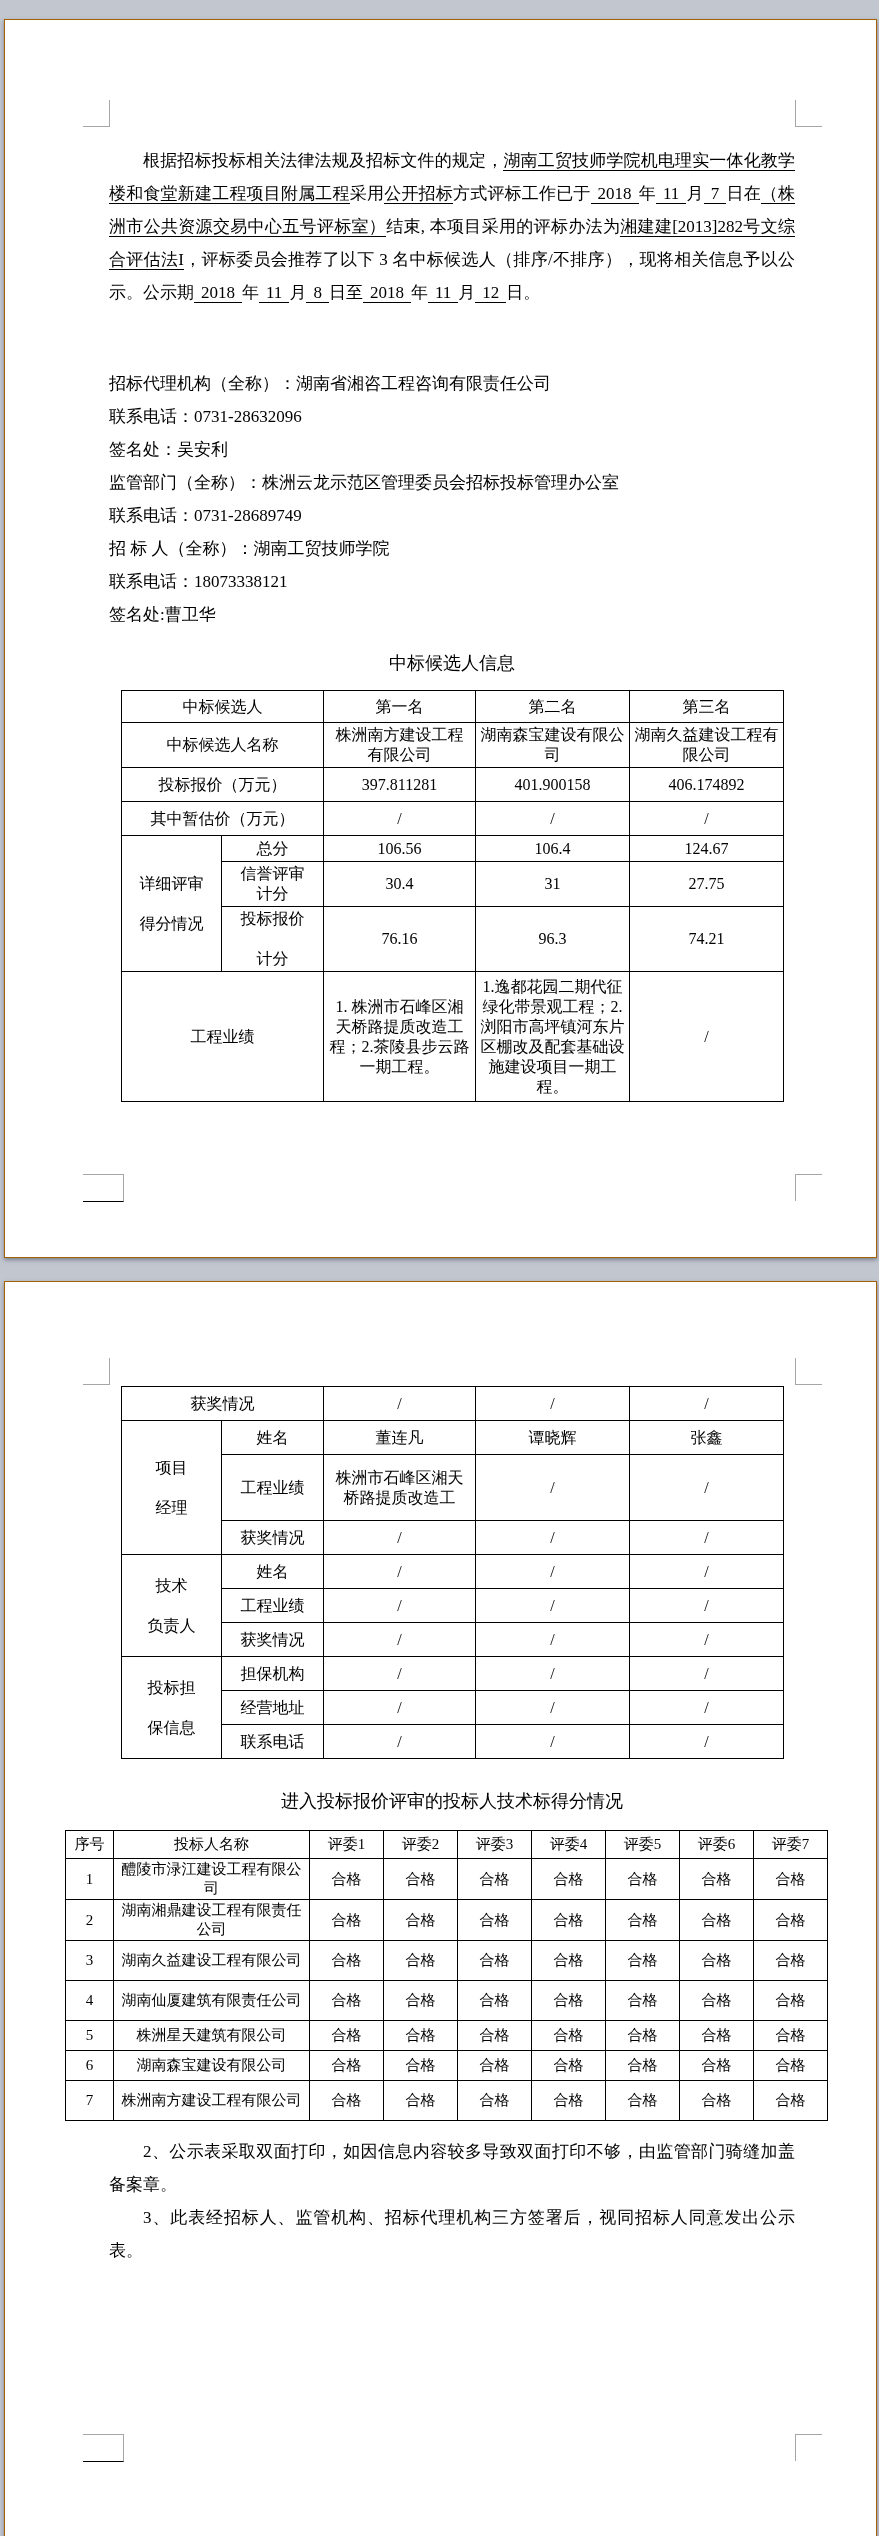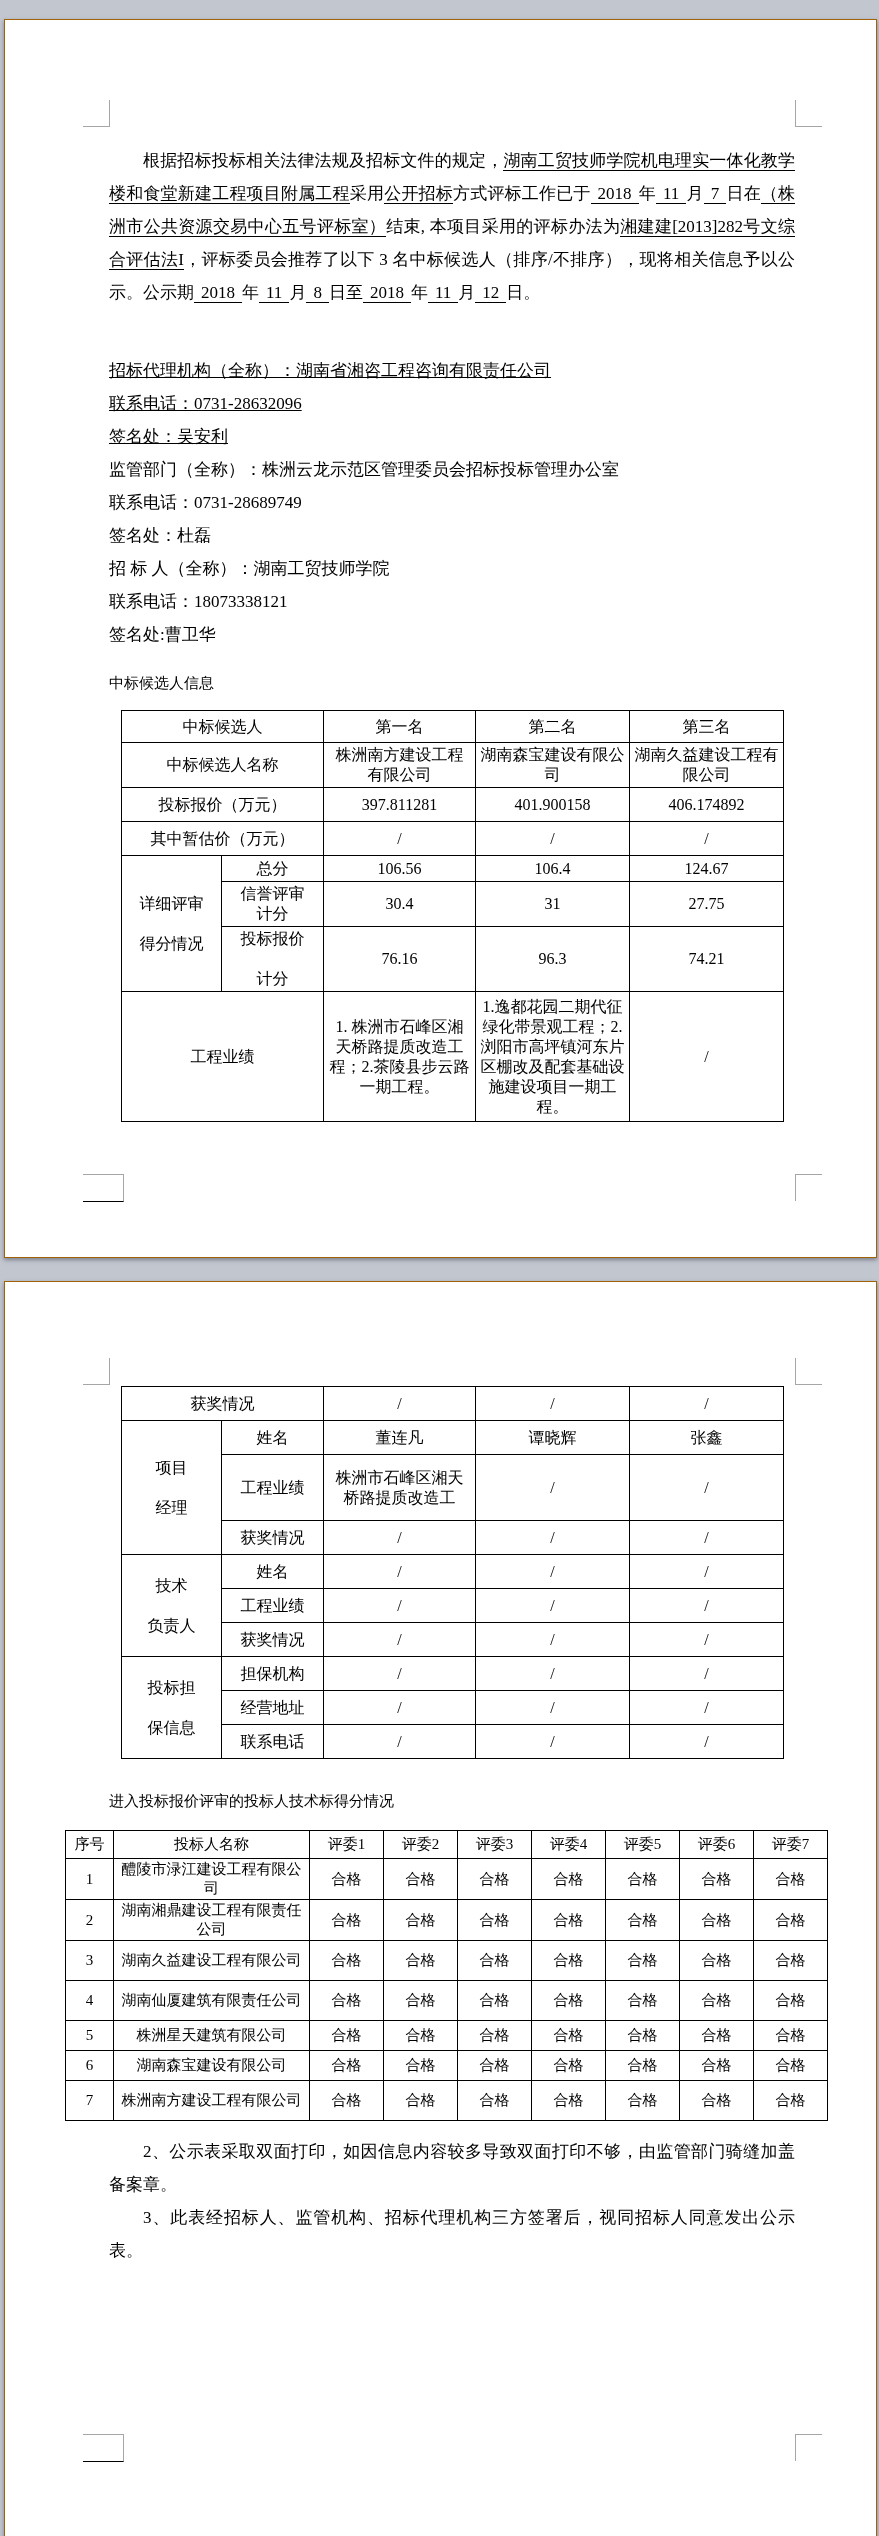--- a/index.html
+++ b/index.html
@@ -29,22 +29,22 @@
   #page1 .mark.tl,#page1 .mark.tr{top:80px;}
   #page1 .mark.bl,#page1 .mark.br{top:1154px;}
   #page2 .mark.tl,#page2 .mark.tr{top:76px;}
   #page2 .mark.bl,#page2 .mark.br{top:1152px;}
 
   p{margin:0;font-size:17px;line-height:33px;}
   .intro{text-align:justify;text-indent:2em;margin-top:18px;}
   .u{border-bottom:1px solid #000;}
   .bl{border-bottom:1px solid #000;padding:0 7px;}
   .group{}
-  .group.first{margin-top:45px;text-decoration:underline;}
-  .sec-title{font-size:15px;line-height:33px;text-indent:0;}
+  .group.first{margin-top:58px;}
+  .sec-title{text-align:center;font-size:18px;line-height:33px;text-indent:0;}
   .t1-title{margin-top:16px;}
   .t3-title{margin-top:26px;}
 
   table{border-collapse:collapse;table-layout:fixed;}
   td{border:1px solid #000;text-align:center;vertical-align:middle;
      font-size:16px;line-height:20px;padding:2px 4px;word-break:break-all;box-sizing:border-box;}
   .pre{white-space:pre-line;}
   .tbl-main{margin-left:12px;width:662px;margin-top:10px;}
   #page2 .tbl-main{margin-top:2px;}
   .tbl-score{margin-left:-44px;width:762px;margin-top:12px;}
@@ -68,21 +68,20 @@
 
     <div class="group first">
       <p>招标代理机构（全称）：湖南省湘咨工程咨询有限责任公司</p>
       <p>联系电话：0731-28632096</p>
       <p>签名处：吴安利</p>
     </div>
 
     <div class="group">
       <p>监管部门（全称）：株洲云龙示范区管理委员会招标投标管理办公室</p>
       <p>联系电话：0731-28689749</p>
-      <p>签名处：杜磊</p>
     </div>
 
     <div class="group">
       <p>招 标 人（全称）：湖南工贸技师学院</p>
       <p>联系电话：18073338121</p>
       <p>签名处:曹卫华</p>
     </div>
 
     <p class="sec-title t1-title">中标候选人信息</p>
 

